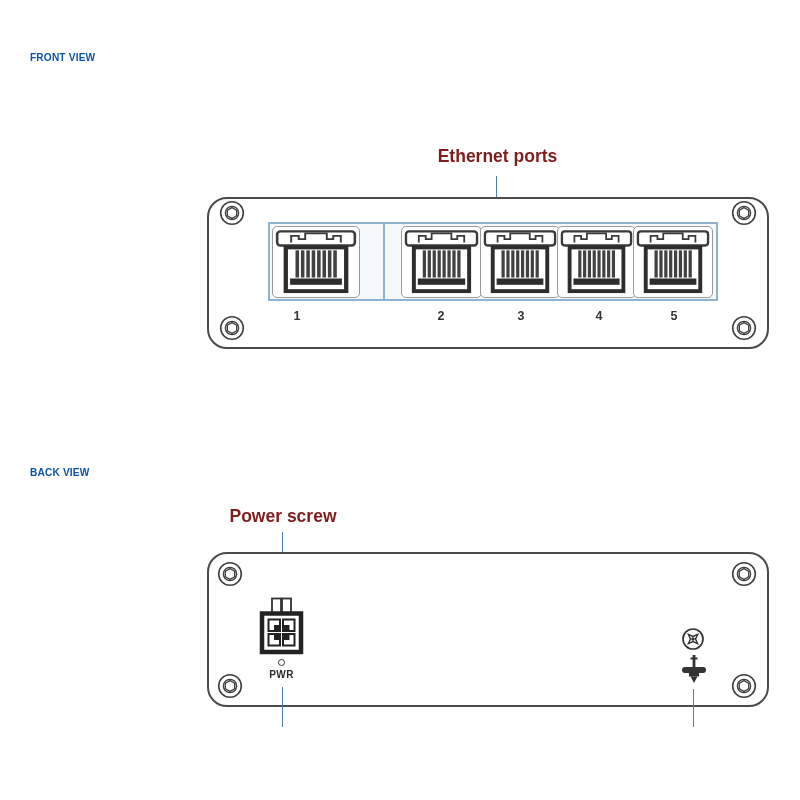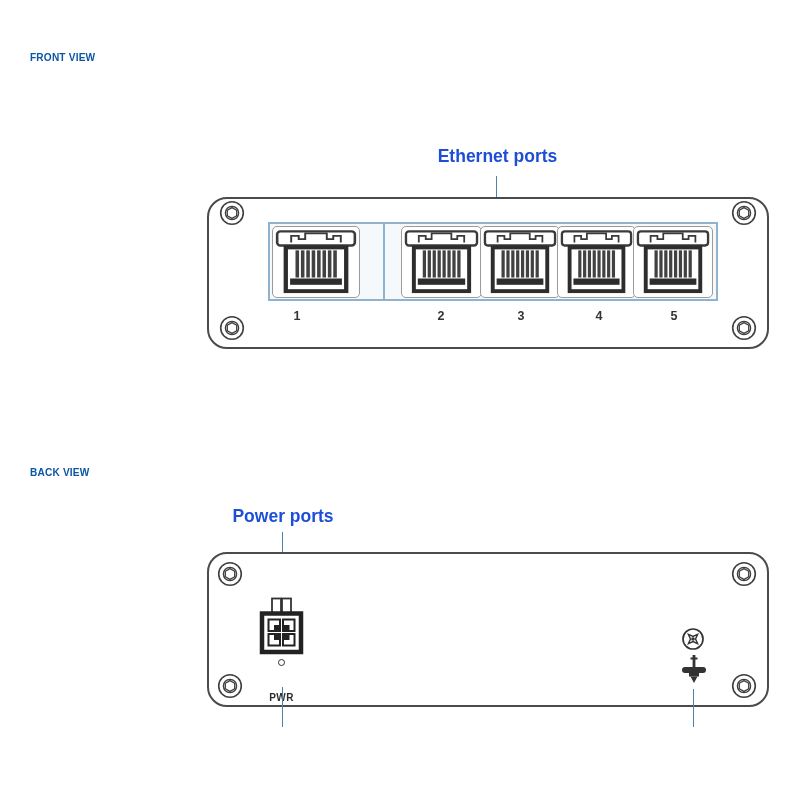--- a/index.html
+++ b/index.html
@@ -1,21 +1,21 @@
 <!DOCTYPE html>
 <html><head>
 <meta charset="utf-8">
 <style>
   html,body{margin:0;padding:0;background:#fff;}
   .page{position:relative;width:800px;height:744px;background:#ffffff;overflow:hidden;
         font-family:"Liberation Sans",sans-serif;}
   .abs{position:absolute;}
   .section-heading{font-size:11.5px;font-weight:bold;color:#0b55a5;letter-spacing:.2px;
         transform:scaleX(.88);transform-origin:left center;white-space:nowrap;}
-  .callout{font-size:17.5px;font-weight:bold;color:#1d4ed8;text-align:center;white-space:nowrap;}
+  .callout{font-size:17.5px;font-weight:bold;color:#7f1d1d;text-align:center;white-space:nowrap;}
   .leader{width:0;border-left:1.5px solid #4f81a8;}
   .chassis{box-sizing:border-box;border:2px solid #4b4b4b;border-radius:20px;background:#fff;}
   .screw{width:26px;height:26px;display:block;}
   .highlight-box{box-sizing:border-box;border:2px solid #8fb2cf;background:rgba(183,210,230,0.14);}
   .hl-divider{position:absolute;top:0;bottom:0;width:2px;background:#8fb2cf;}
   .port-bezel{box-sizing:border-box;border:1.3px solid #9b9b9b;border-radius:5px;background:#fff;padding:2px;}
   .port-bezel svg{display:block;}
   .port-num{font-size:12.5px;font-weight:bold;color:#333;text-align:center;}
   .pwr-led{box-sizing:border-box;width:7px;height:7px;border:1.6px solid #333;border-radius:50%;background:#fff;}
   .pwr-label{font-size:10px;font-weight:bold;color:#2b2b2b;text-align:center;letter-spacing:.4px;}
@@ -139,21 +139,21 @@
         </svg></span></div>
 
   <div class="abs port-num" style="left:282px;top:309px;width:30px">1</div>
   <div class="abs port-num" style="left:426px;top:309px;width:30px">2</div>
   <div class="abs port-num" style="left:506px;top:309px;width:30px">3</div>
   <div class="abs port-num" style="left:584px;top:309px;width:30px">4</div>
   <div class="abs port-num" style="left:659px;top:309px;width:30px">5</div>
 
   <div class="abs section-heading" style="left:30px;top:466px">BACK VIEW</div>
 
-  <div class="abs callout" style="left:200px;top:506px;width:166px">Power ports</div>
+  <div class="abs callout" style="left:200px;top:506px;width:166px">Power screw</div>
   <div class="abs leader" style="left:282px;top:532px;height:84px"></div>
 
   <div class="abs chassis" style="left:207px;top:552px;width:562px;height:155px"></div>
 
   <span class="abs screw" style="left:217px;top:561px"><svg viewBox="0 0 26 26" width="26" height="26">
         <circle cx="13" cy="13" r="11.3" fill="#fff" stroke="#3f3f3f" stroke-width="1.6"></circle>
         <circle cx="13" cy="13" r="6.6" fill="#fff" stroke="#3f3f3f" stroke-width="1.4"></circle>
         <polygon points="13,7.6 17.7,10.3 17.7,15.7 13,18.4 8.3,15.7 8.3,10.3" fill="none" stroke="#3f3f3f" stroke-width="1.3"></polygon>
       </svg></span>
   <span class="abs screw" style="left:731px;top:561px"><svg viewBox="0 0 26 26" width="26" height="26">
@@ -183,21 +183,21 @@
           <rect x="24" y="38" width="11.5" height="11.5"></rect>
         </g>
         <g fill="#222">
           <rect x="15" y="29" width="5.5" height="5.5"></rect>
           <rect x="25" y="29" width="5.5" height="5.5"></rect>
           <rect x="15" y="38.5" width="5.5" height="5.5"></rect>
           <rect x="25" y="38.5" width="5.5" height="5.5"></rect>
         </g>
       </svg></span>
   <div class="abs pwr-led" style="left:278px;top:659px"></div>
-  <div class="abs pwr-label" style="left:261px;top:692px;width:41px">PWR</div>
+  <div class="abs pwr-label" style="left:261px;top:669px;width:41px">PWR</div>
 
   <div class="abs leader" style="left:282px;top:687px;height:40px"></div>
 
   <span class="abs" style="left:681px;top:627px"><svg viewBox="0 0 24 24" width="24" height="24">
         <circle cx="12" cy="12" r="10" fill="#fff" stroke="#333" stroke-width="1.7"></circle>
         <path d="M12 5.5 L13.8 10.2 L18.5 12 L13.8 13.8 L12 18.5 L10.2 13.8 L5.5 12 L10.2 10.2 Z" fill="none" stroke="#333" stroke-width="1.4" transform="rotate(45 12 12)"></path>
         <circle cx="12" cy="12" r="1.8" fill="#333"></circle>
       </svg></span>
   <span class="abs" style="left:680px;top:654px"><svg viewBox="0 0 28 33" width="28" height="33">
         <rect x="10.5" y="3.5" width="7" height="2" fill="#333"></rect>

